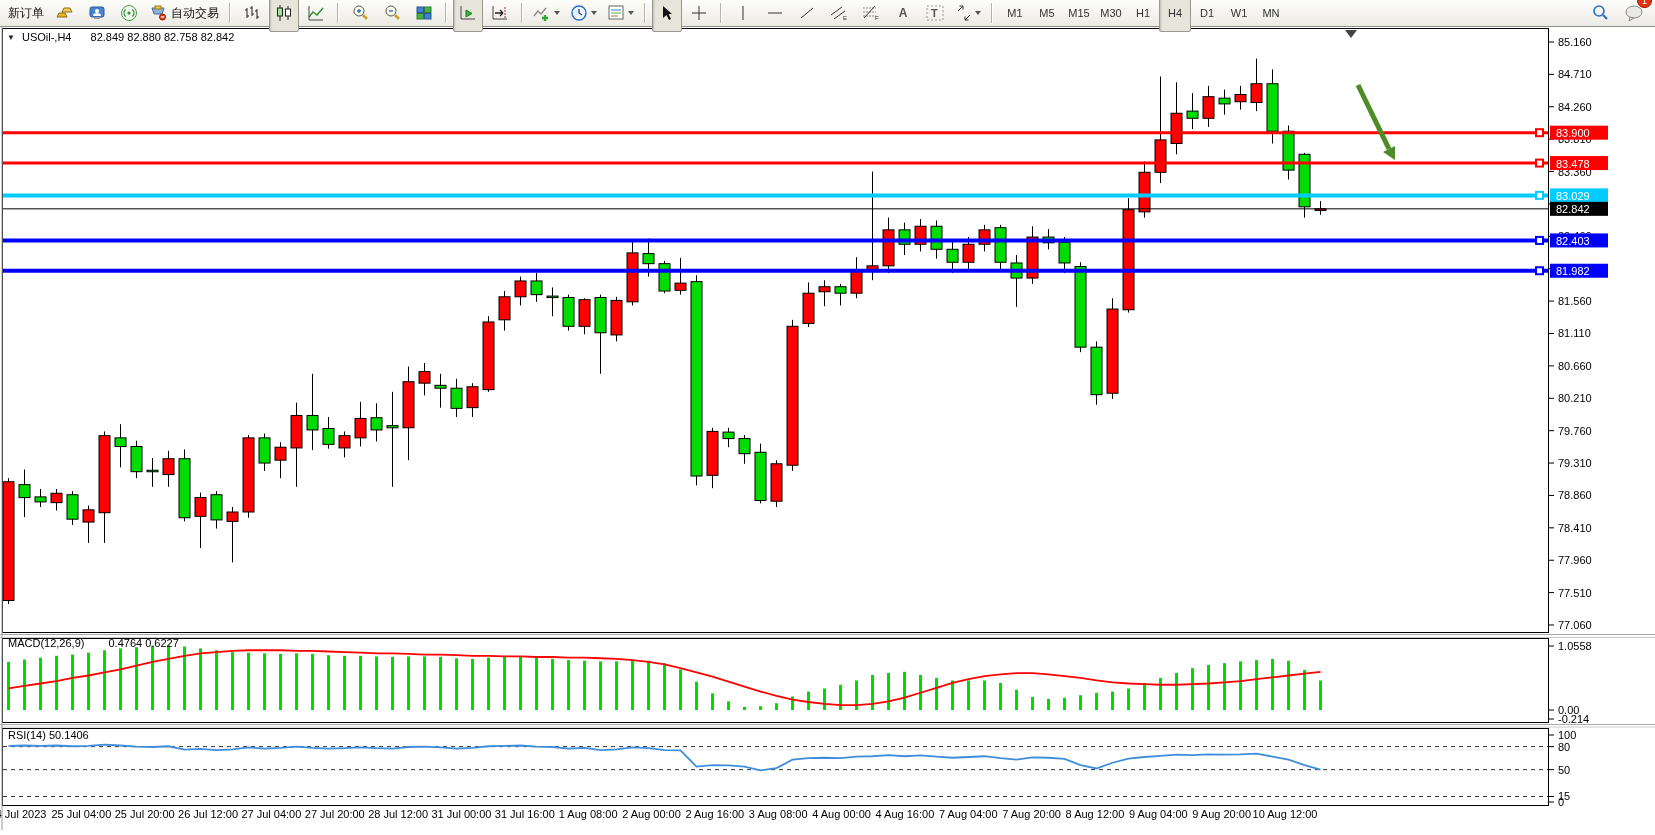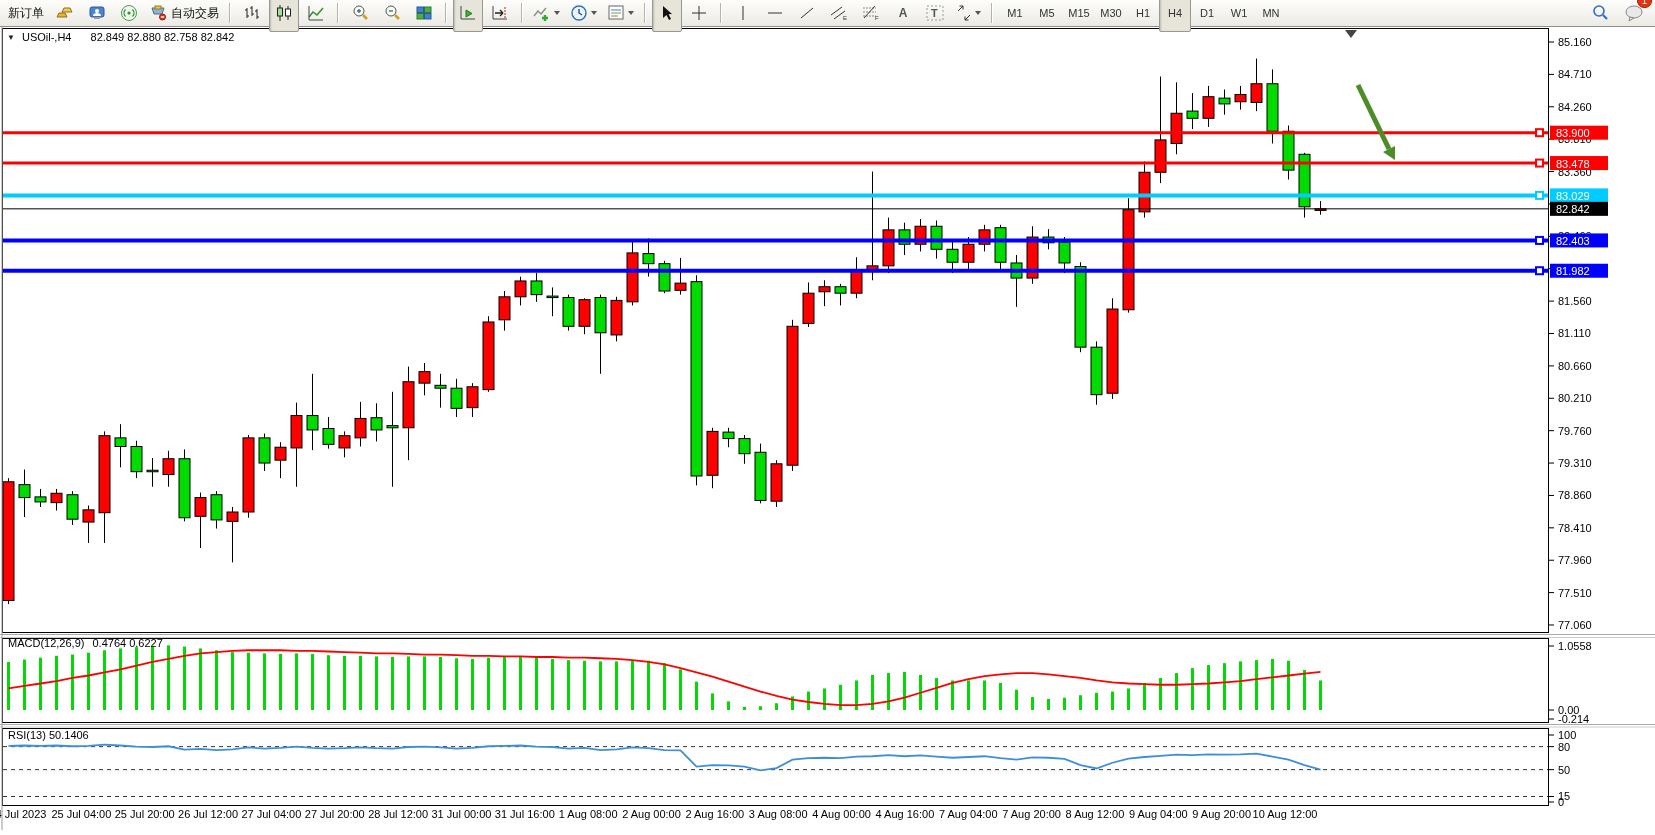--- a/index.html
+++ b/index.html
@@ -245,24 +245,24 @@
   </div>
 </div>
 
 <div class="overlay-label" id="chart-title">
   <span id="tri">▼</span>
   <span>USOil-,H4</span>
   <span style="margin-left:16px">82.849 82.880 82.758 82.842</span>
 </div>
 <div class="overlay-label" id="macd-title">
   <span>MACD(12,26,9)</span>
-  <span style="margin-left:5px">0.4764 0.6227</span>
+  <span style="margin-left:21px">0.4764 0.6227</span>
 </div>
 <div class="overlay-label" id="rsi-title">
-  <span>RSI(13)</span>
+  <span>RSI(14)</span>
   <span style="">50.1406</span>
 </div>
 
 <svg id="chart-svg" width="1655" height="835">
     <rect x="2.5" y="28.5" width="1546" height="604" fill="#fff" stroke="#000"></rect>
     <rect x="2.5" y="638.5" width="1546" height="84" fill="#fff" stroke="#000"></rect>
     <rect x="2.5" y="728.5" width="1546" height="77" fill="#fff" stroke="#000"></rect>
     <line x1="0" y1="634.5" x2="1655" y2="634.5" stroke="#aaa"></line>
     <line x1="0" y1="637.5" x2="1655" y2="637.5" stroke="#ccc"></line>
     <line x1="0" y1="724.5" x2="1655" y2="724.5" stroke="#aaa"></line>

